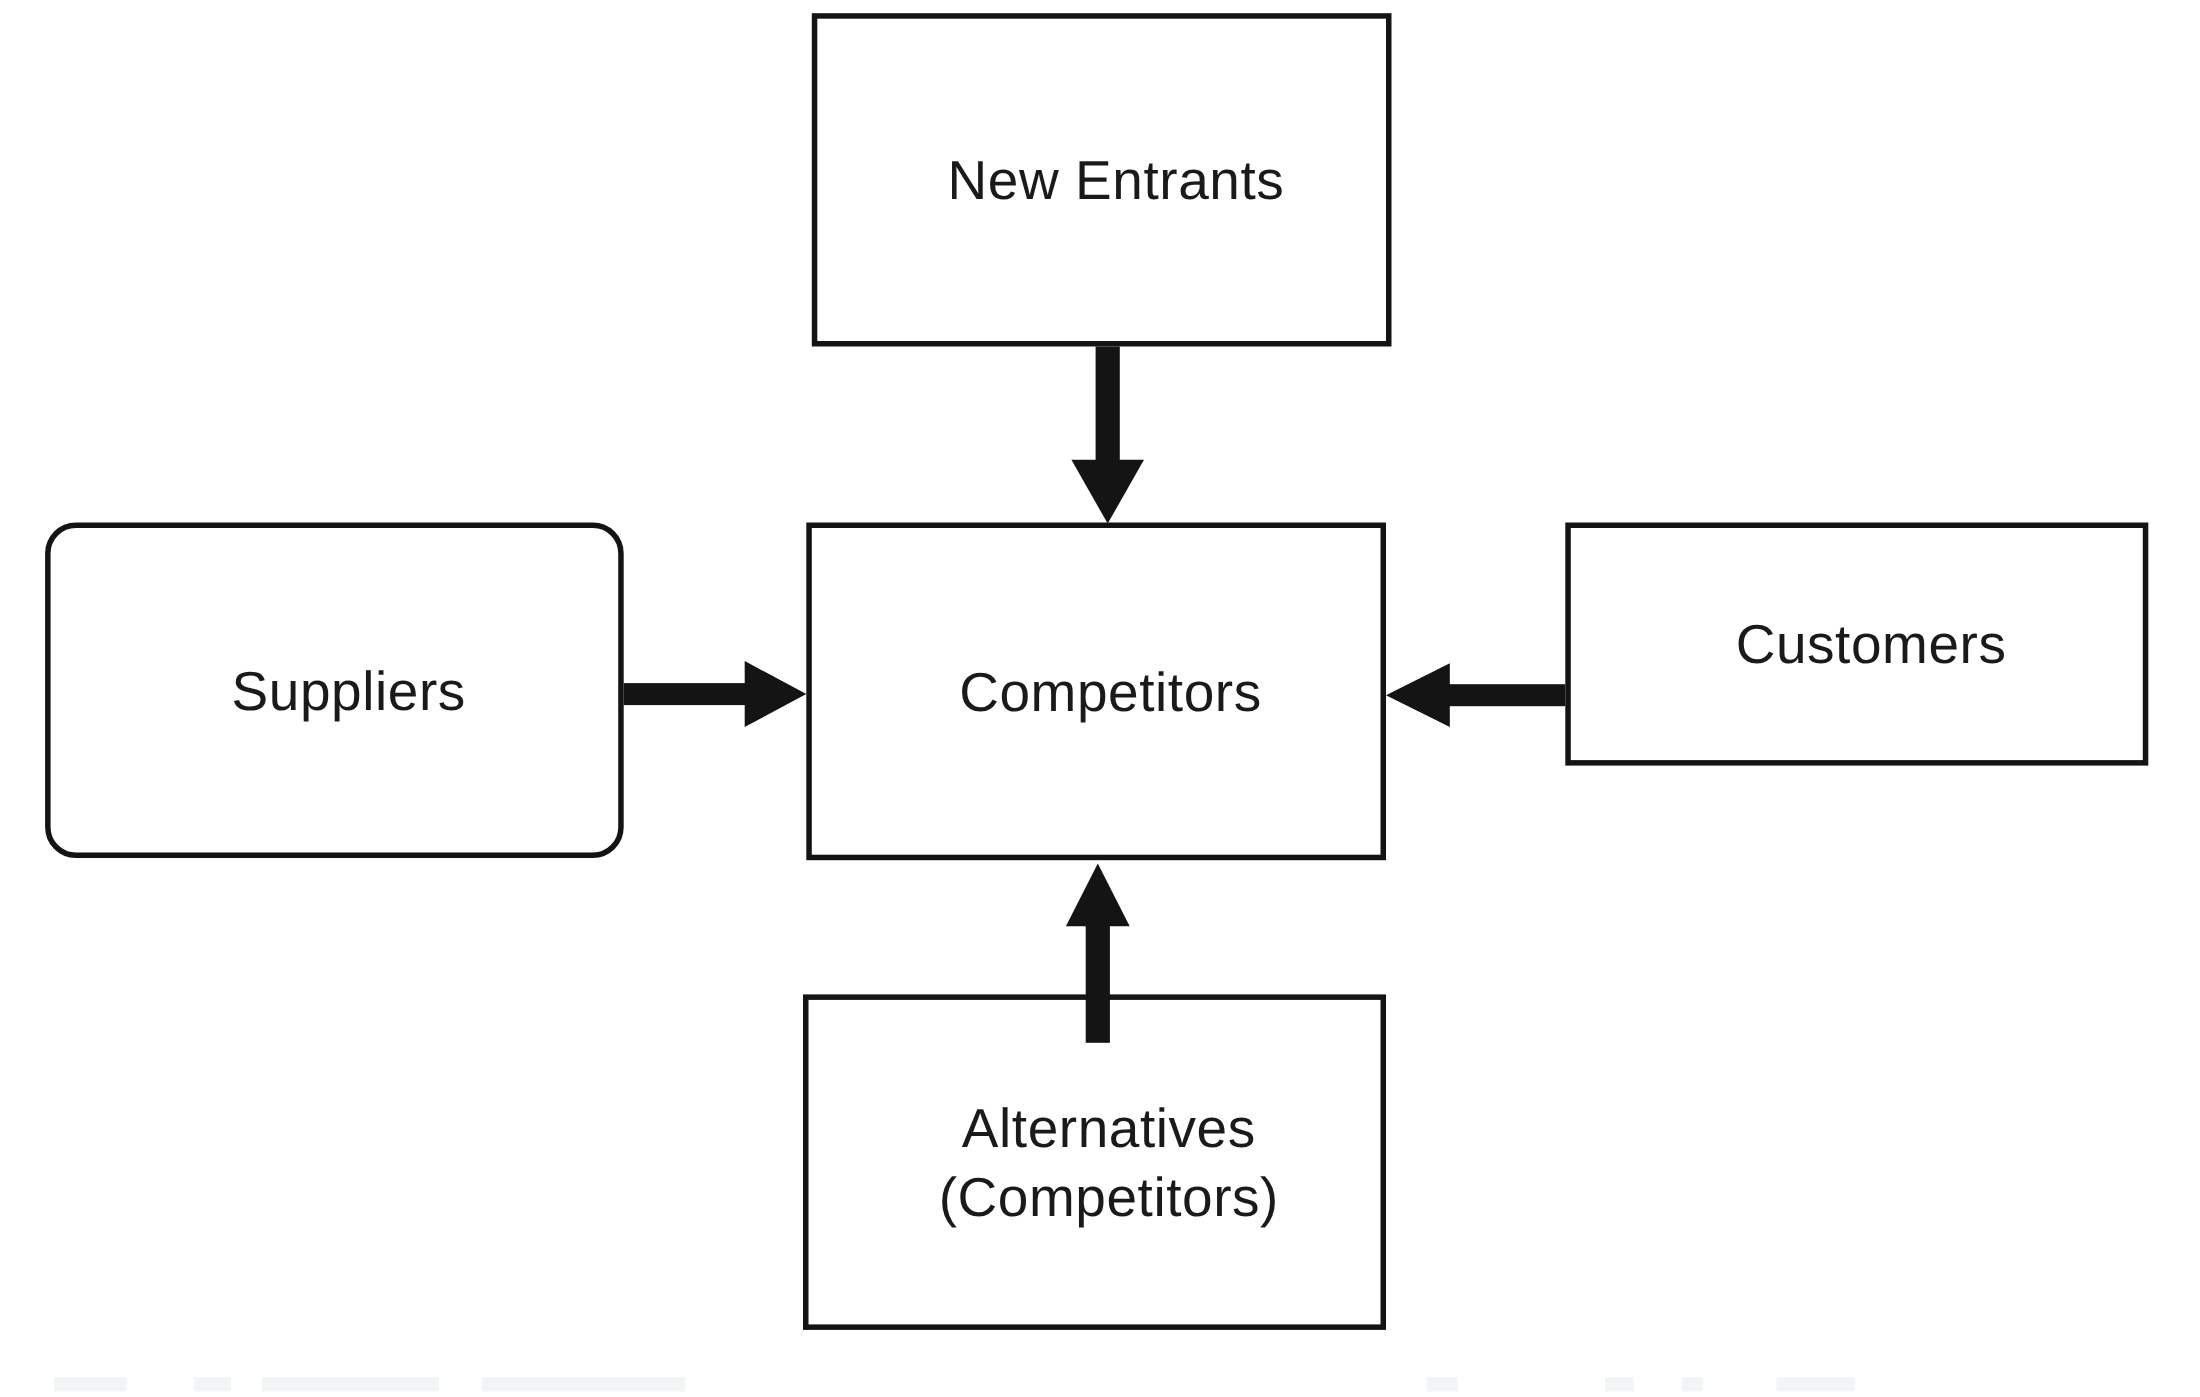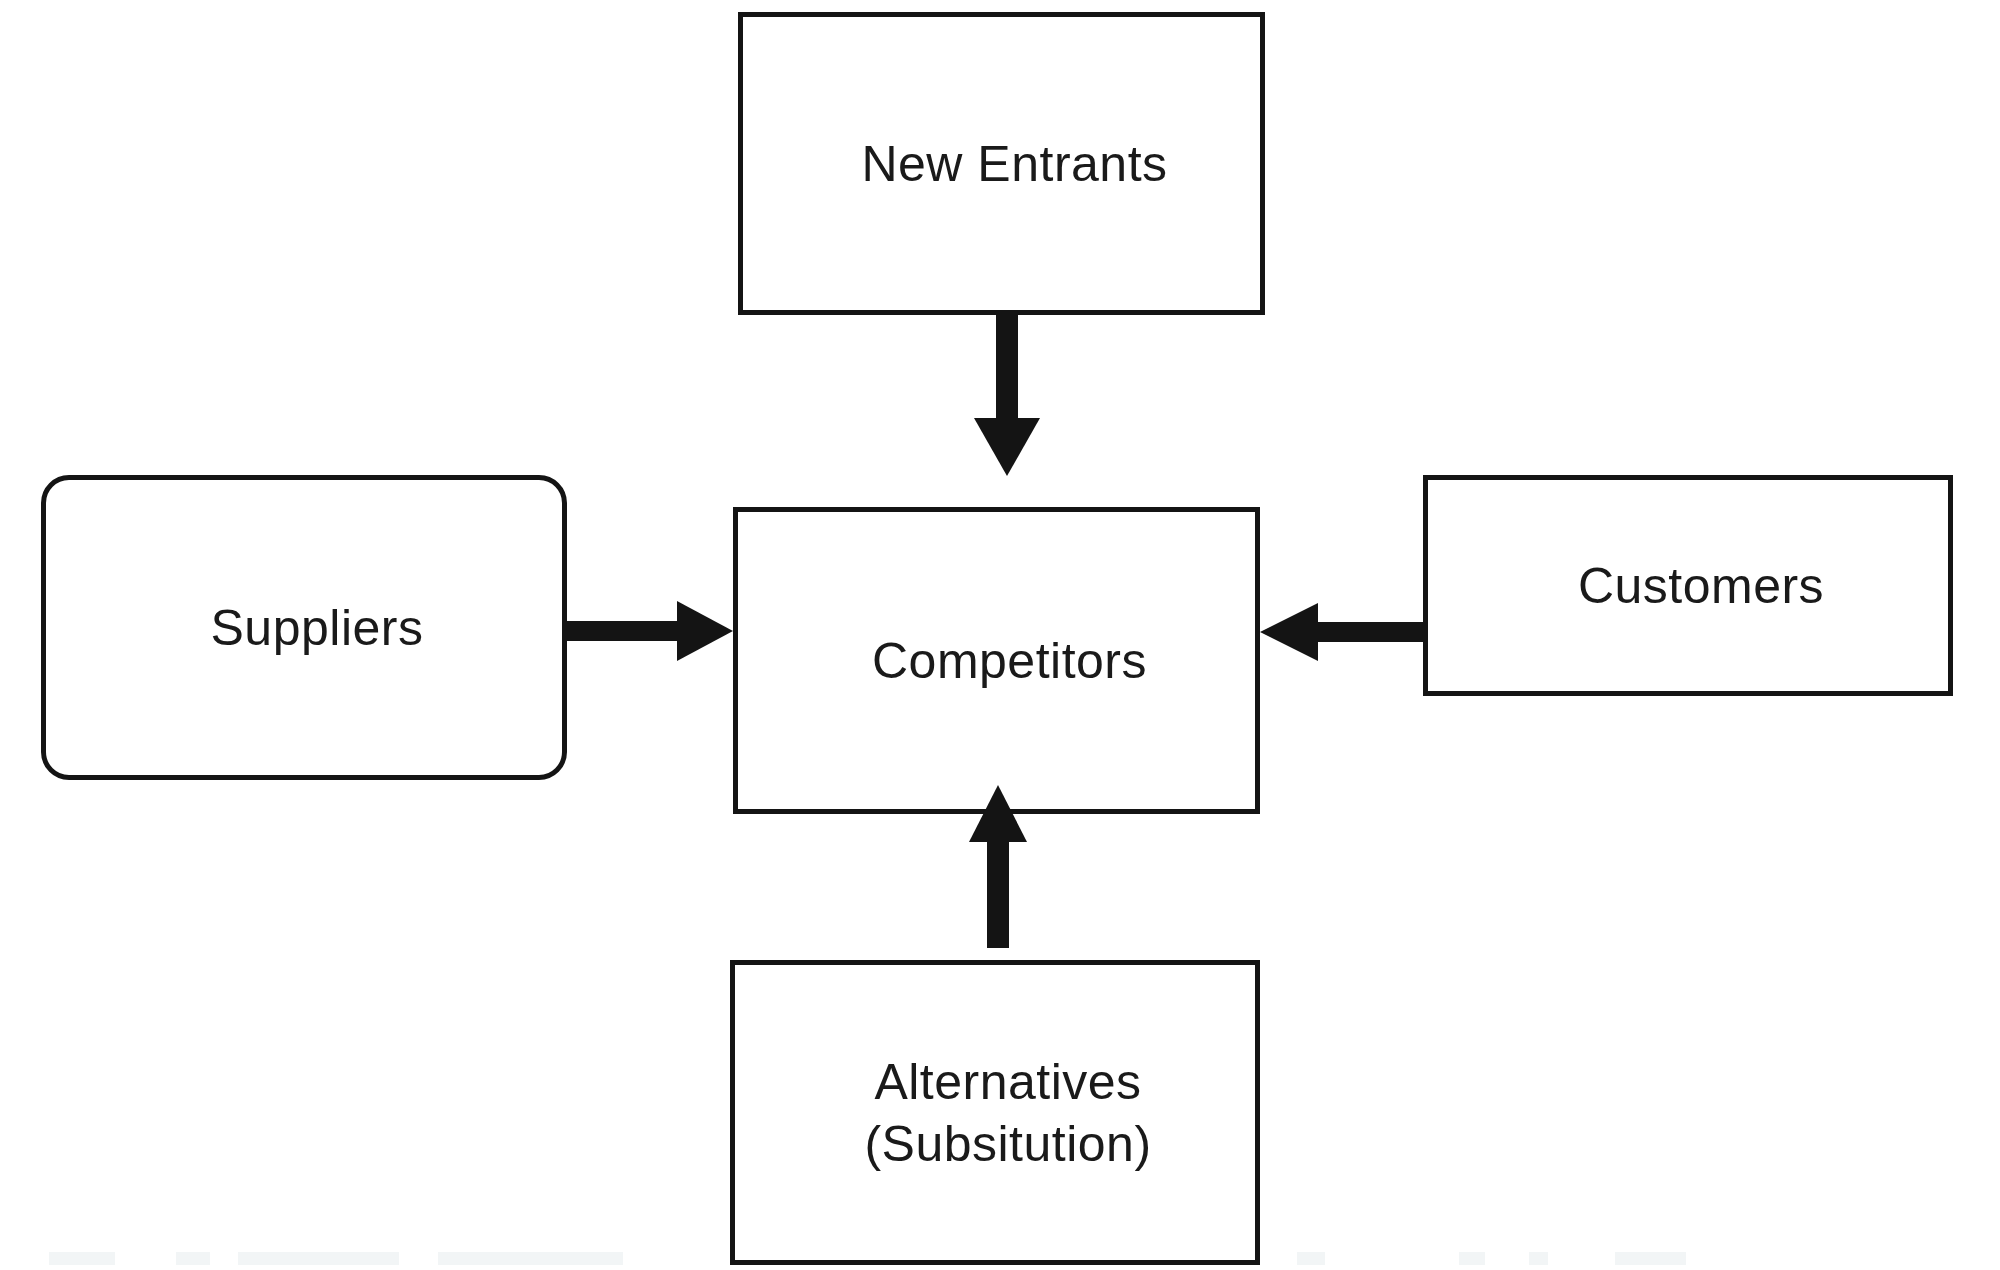--- a/index.html
+++ b/index.html
@@ -63,23 +63,23 @@
   
   .ghost {
     position: absolute;
     top: 1252px;
     height: 13px;
     background: #f2f5f6;
   }
   
   #node-new-entrants  { left: 738px;  top: 12px;  width: 527px; height: 303px; }
   #node-suppliers     { left: 41px;   top: 475px; width: 526px; height: 305px; border-radius: 28px; }
-  #node-competitors   { left: 733px;  top: 475px; width: 527px; height: 307px; margin-top: 32px; }
+  #node-competitors   { left: 733px;  top: 475px; width: 527px; height: 307px; }
   #node-customers     { left: 1423px; top: 475px; width: 530px; height: 221px; align-items: center; }
-  #node-alternatives  { left: 730px;  top: 960px; width: 530px; height: 305px; }
+  #node-alternatives  { left: 730px;  top: 904px; width: 530px; height: 305px; }
 </style>
 </head>
 <body>
 
 <div class="canvas">
 
   <div id="node-new-entrants" class="box">
     <span>New Entrants</span>
   </div>
 
@@ -90,21 +90,21 @@
   <div id="node-competitors" class="box">
     <span>Competitors</span>
   </div>
 
   <div id="node-customers" class="box">
     <span>Customers</span>
   </div>
 
   <div id="node-alternatives" class="box">
     <span>Alternatives</span>
-    <span>(Subsitution)</span>
+    <span>(Competitors)</span>
   </div>
 
   <div>
     <div class="shaft" style="left:996px; top:315px; width:22px; height:104px;"></div>
     <div class="head head-down" style="left:974px; top:418px;"></div>
   </div>
 
   <div>
     <div class="shaft" style="left:567px; top:621px; width:112px; height:20px;"></div>
     <div class="head head-right" style="left:677px; top:601px;"></div>

